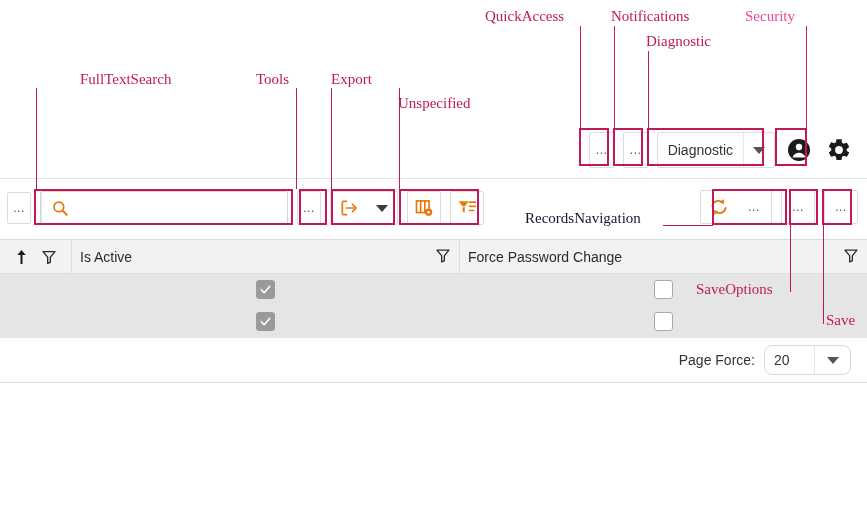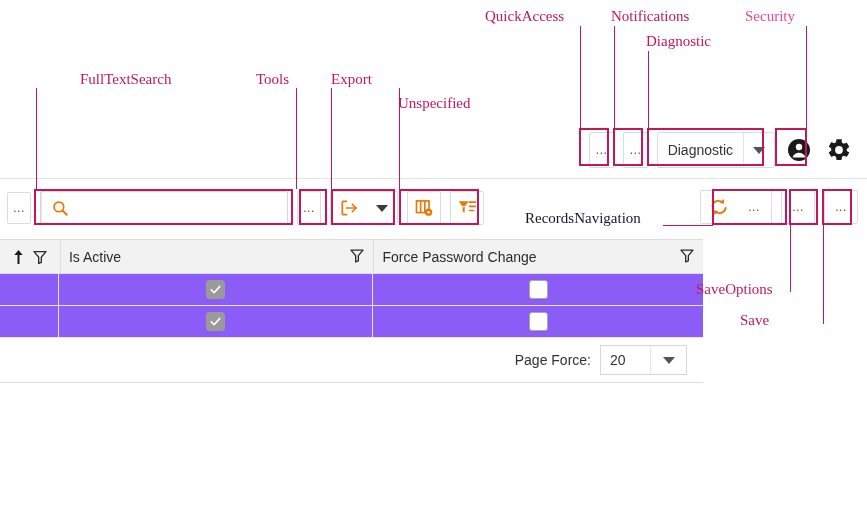--- a/index.html
+++ b/index.html
@@ -171,25 +171,25 @@
     width: 0; height: 0;
     border-left: 6px solid transparent;
     border-right: 6px solid transparent;
     border-top: 7px solid #3b3b3b;
   }
 
   
   #grid {
     position: absolute;
     left: 0; top: 239px;
-    width: 703px;
+    width: 867px;
     border-top: 1px solid #dcdcdc;
     border-bottom: 1px solid #dcdcdc;
     box-sizing: border-box;
-    background: #8b5cf6;
+    background: #e5e5e5;
   }
   .grid-header {
     display: flex;
     height: 34px;
     background: #f2f2f2;
     border-bottom: 1px solid #dcdcdc;
     box-sizing: border-box;
   }
   .hcell {
     display: flex;
@@ -247,21 +247,21 @@
   }
   .pagesize-label {
     font-size: 14px;
     color: #333;
     margin-right: 9px;
   }
   .pagesize-combo {
     display: flex;
     height: 30px;
     border: 1px solid #d6d6d6;
-    border-radius: 0;
+    border-radius: 8px;
     background: #fff;
     box-sizing: border-box;
     cursor: pointer;
   }
   .pagesize-combo .ps-val {
     width: 40px;
     display: flex; align-items: center;
     padding-left: 9px;
     font-size: 14px; color: #333;
     border-right: 1px solid #e6e6e6;
@@ -521,14 +521,14 @@
   <div class="anno-label" style="left:331px; top:72px;  color:#c2185b;">Export</div>
   <div class="anno-label" style="left:398px; top:72px;  color:#c2185b;margin-top:24px;">Unspecified</div>
 
   <div class="anno-label" style="left:485px; top:9px;   color:#c2185b;">QuickAccess</div>
   <div class="anno-label" style="left:611px; top:9px;   color:#c2185b;">Notifications</div>
   <div class="anno-label" style="left:646px; top:34px;  color:#c2185b;">Diagnostic</div>
   <div class="anno-label" style="left:745px; top:9px;   color:#ec4899;">Security</div>
 
   <div class="anno-label" style="left:525px; top:211px; color:#0f172a;">RecordsNavigation</div>
   <div class="anno-label" style="left:696px; top:282px; color:#c2185b;">SaveOptions</div>
-  <div class="anno-label" style="left:740px; top:313px; color:#c2185b;">Save</div>
+  <div class="anno-label" style="left:826px; top:313px; color:#c2185b;">Save</div>
 </div>
 
 </body></html>

